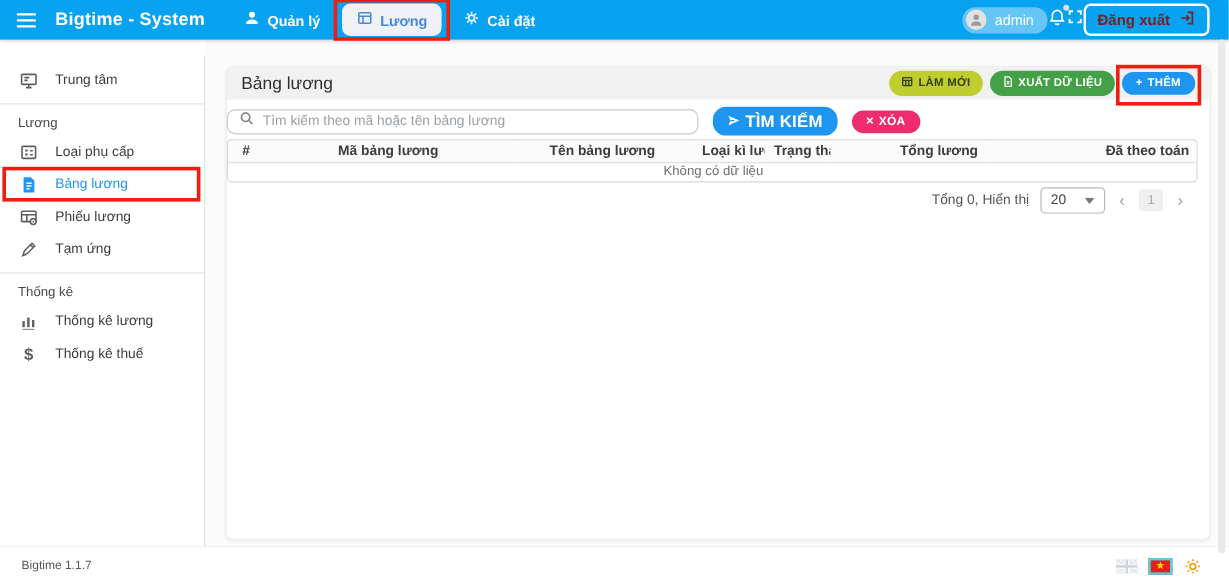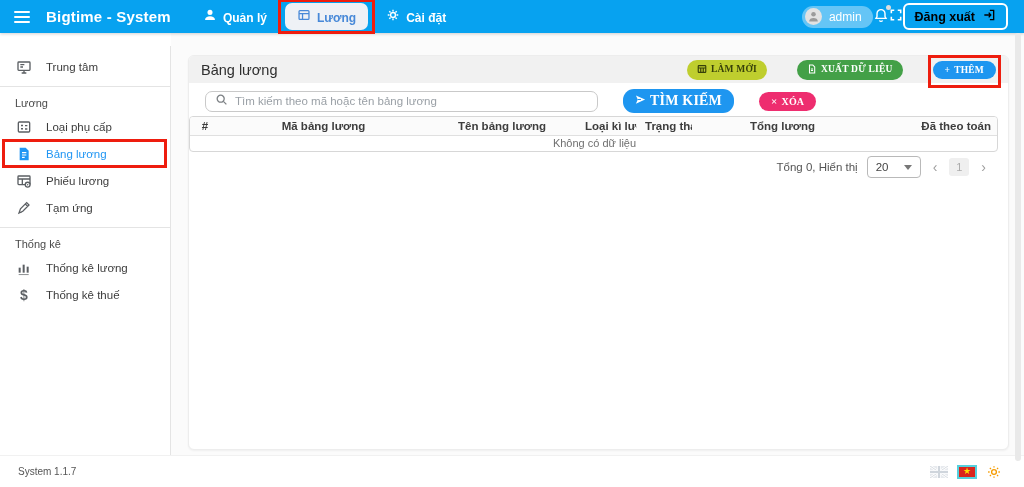--- a/index.html
+++ b/index.html
@@ -22,49 +22,49 @@
   .user-pill { display:flex; align-items:center; gap:7px; background:rgba(255,255,255,.38);
                border-radius:12px; padding:2px 11px 2px 3px; height:22px; cursor:pointer; }
   .avatar { width:17px; height:17px; border-radius:50%; background:#e2e2e2; display:flex;
             align-items:center; justify-content:center; overflow:hidden; }
   .username { font-size:12px; }
   .bell-wrap { position:relative; display:flex; cursor:pointer; }
   .bell-dot { position:absolute; top:-2px; right:-2px; width:5px; height:5px; border-radius:50%; background:#dedede; }
   .fs-wrap { display:flex; cursor:pointer; }
   .logout-btn { display:flex; align-items:center; gap:7px; border:2px solid #fff; border-radius:6px;
                 padding:3px 10px; font-size:12.5px; font-weight:bold; background:transparent;
-                color:#000000; cursor:pointer; }
+                color:#7f1d1d; cursor:pointer; }
 
   
   .sidebar { position:absolute; left:0; top:46px; width:171px; height:422px; background:#fff;
              border-right:1px solid #e4e4e4; padding-top:7px; z-index:10; }
   .side-item { position:relative; display:flex; align-items:center; gap:13px; height:27px;
                padding-left:15px; font-size:11.5px; color:#3c3c3c; cursor:pointer; }
   .side-item .sicon { width:18px; display:flex; justify-content:center; color:#5b5f63; }
   .side-item.active { color:#2196f3; }
   .side-divider { height:1px; background:#e4e4e4; margin:6px 0 5px 0; }
   .group-title { font-size:11px; color:#4a4a4a; padding-left:15px; height:21px; display:flex; align-items:center; }
   .dollar-glyph { font-size:14px; color:#5b5f63; font-weight:bold; line-height:1; }
 
   
   .main-bg { position:absolute; left:171px; top:33px; width:853px; height:422px; background:#fbfbfb; }
   .card { position:absolute; left:188px; top:55px; width:821px; height:395px; background:#fff;
           border:1px solid #ededed; border-radius:6px; box-shadow:0 1px 2px rgba(0,0,0,.05); z-index:11; }
   .card-header { height:27px; background:#f1f1f1; border-radius:5px 5px 0 0; display:flex;
                  align-items:center; padding:0 12px; }
   .card-title { font-size:14.5px; color:#2f2f2f; }
   .header-actions { margin-left:auto; display:flex; align-items:center; gap:6px; }
-  .btn { display:flex; gap:4px; border:none; border-radius:11px; font-size:9.5px;
+  .btn { display:flex; align-items:center; gap:4px; border:none; border-radius:11px; font-size:9.5px;
          font-weight:bold; padding:4px 10px; cursor:pointer; letter-spacing:.2px;
-         font-family:Liberation Serif, serif;margin-left:24px; }
+         font-family:Liberation Sans, sans-serif; }
   .btn-refresh { background:#bfce2e; color:#37400a; }
   .btn-export { background:#43a047; color:#fff; }
   .btn-add { background:#1e96f0; color:#fff; position:relative; padding:4px 12px; }
 
-  .search-row { position:absolute; left:16px; top:33px; width:100%; display:flex; align-items:center; gap:1px; }
+  .search-row { position:absolute; left:0; top:33px; width:100%; display:flex; align-items:center; gap:12px; }
   .search-box { width:393px; height:21px; border:1px solid #c9c9c9; border-radius:7px; display:flex;
                 align-items:center; gap:7px; padding:0 9px; background:#fff; }
   .search-box input { border:none; outline:none; flex:1; font-size:11.5px; color:#333; background:transparent;
                       font-family:"Liberation Sans", sans-serif; }
   .search-box input::placeholder { color:#9aa0a6; }
   .btn-search { background:#1e96f0; color:#fff; border-radius:11px; padding:4px 12px; font-size:14px; }
   .btn-clear { background:#ee2d6f; color:#fff; border-radius:11px; padding:4px 12px; font-size:10px; }
   .xmark { font-size:11px; font-weight:bold; line-height:1; }
 
   .table-wrap { position:absolute; left:0; top:60px; width:809px; border:1px solid #d7d7d7;
@@ -359,21 +359,21 @@
     </div>
     <span class="chev">‹</span>
     <div class="page-btn">1</div>
     <span class="chev">›</span>
   </div>
 </div>
 
 <div class="scrollbar"></div>
 
 <div class="footer">
-  <span class="version">System 1.1.7</span>
+  <span class="version">Bigtime 1.1.7</span>
   <div class="footer-right">
     <span class="flag">
       <svg width="18" height="12" viewBox="0 0 30 20">
           <rect width="30" height="20" fill="#e7eaee"></rect>
           <path d="M0 0l30 20M30 0L0 20" stroke="#fff" stroke-width="4"></path>
           <path d="M0 0l30 20M30 0L0 20" stroke="#d4d9df" stroke-width="1.6"></path>
           <rect x="12" width="6" height="20" fill="#fff"></rect>
           <rect y="7" width="30" height="6" fill="#fff"></rect>
           <rect x="13.2" width="3.6" height="20" fill="#cfd5dc"></rect>
           <rect y="8.2" width="30" height="3.6" fill="#cfd5dc"></rect>

